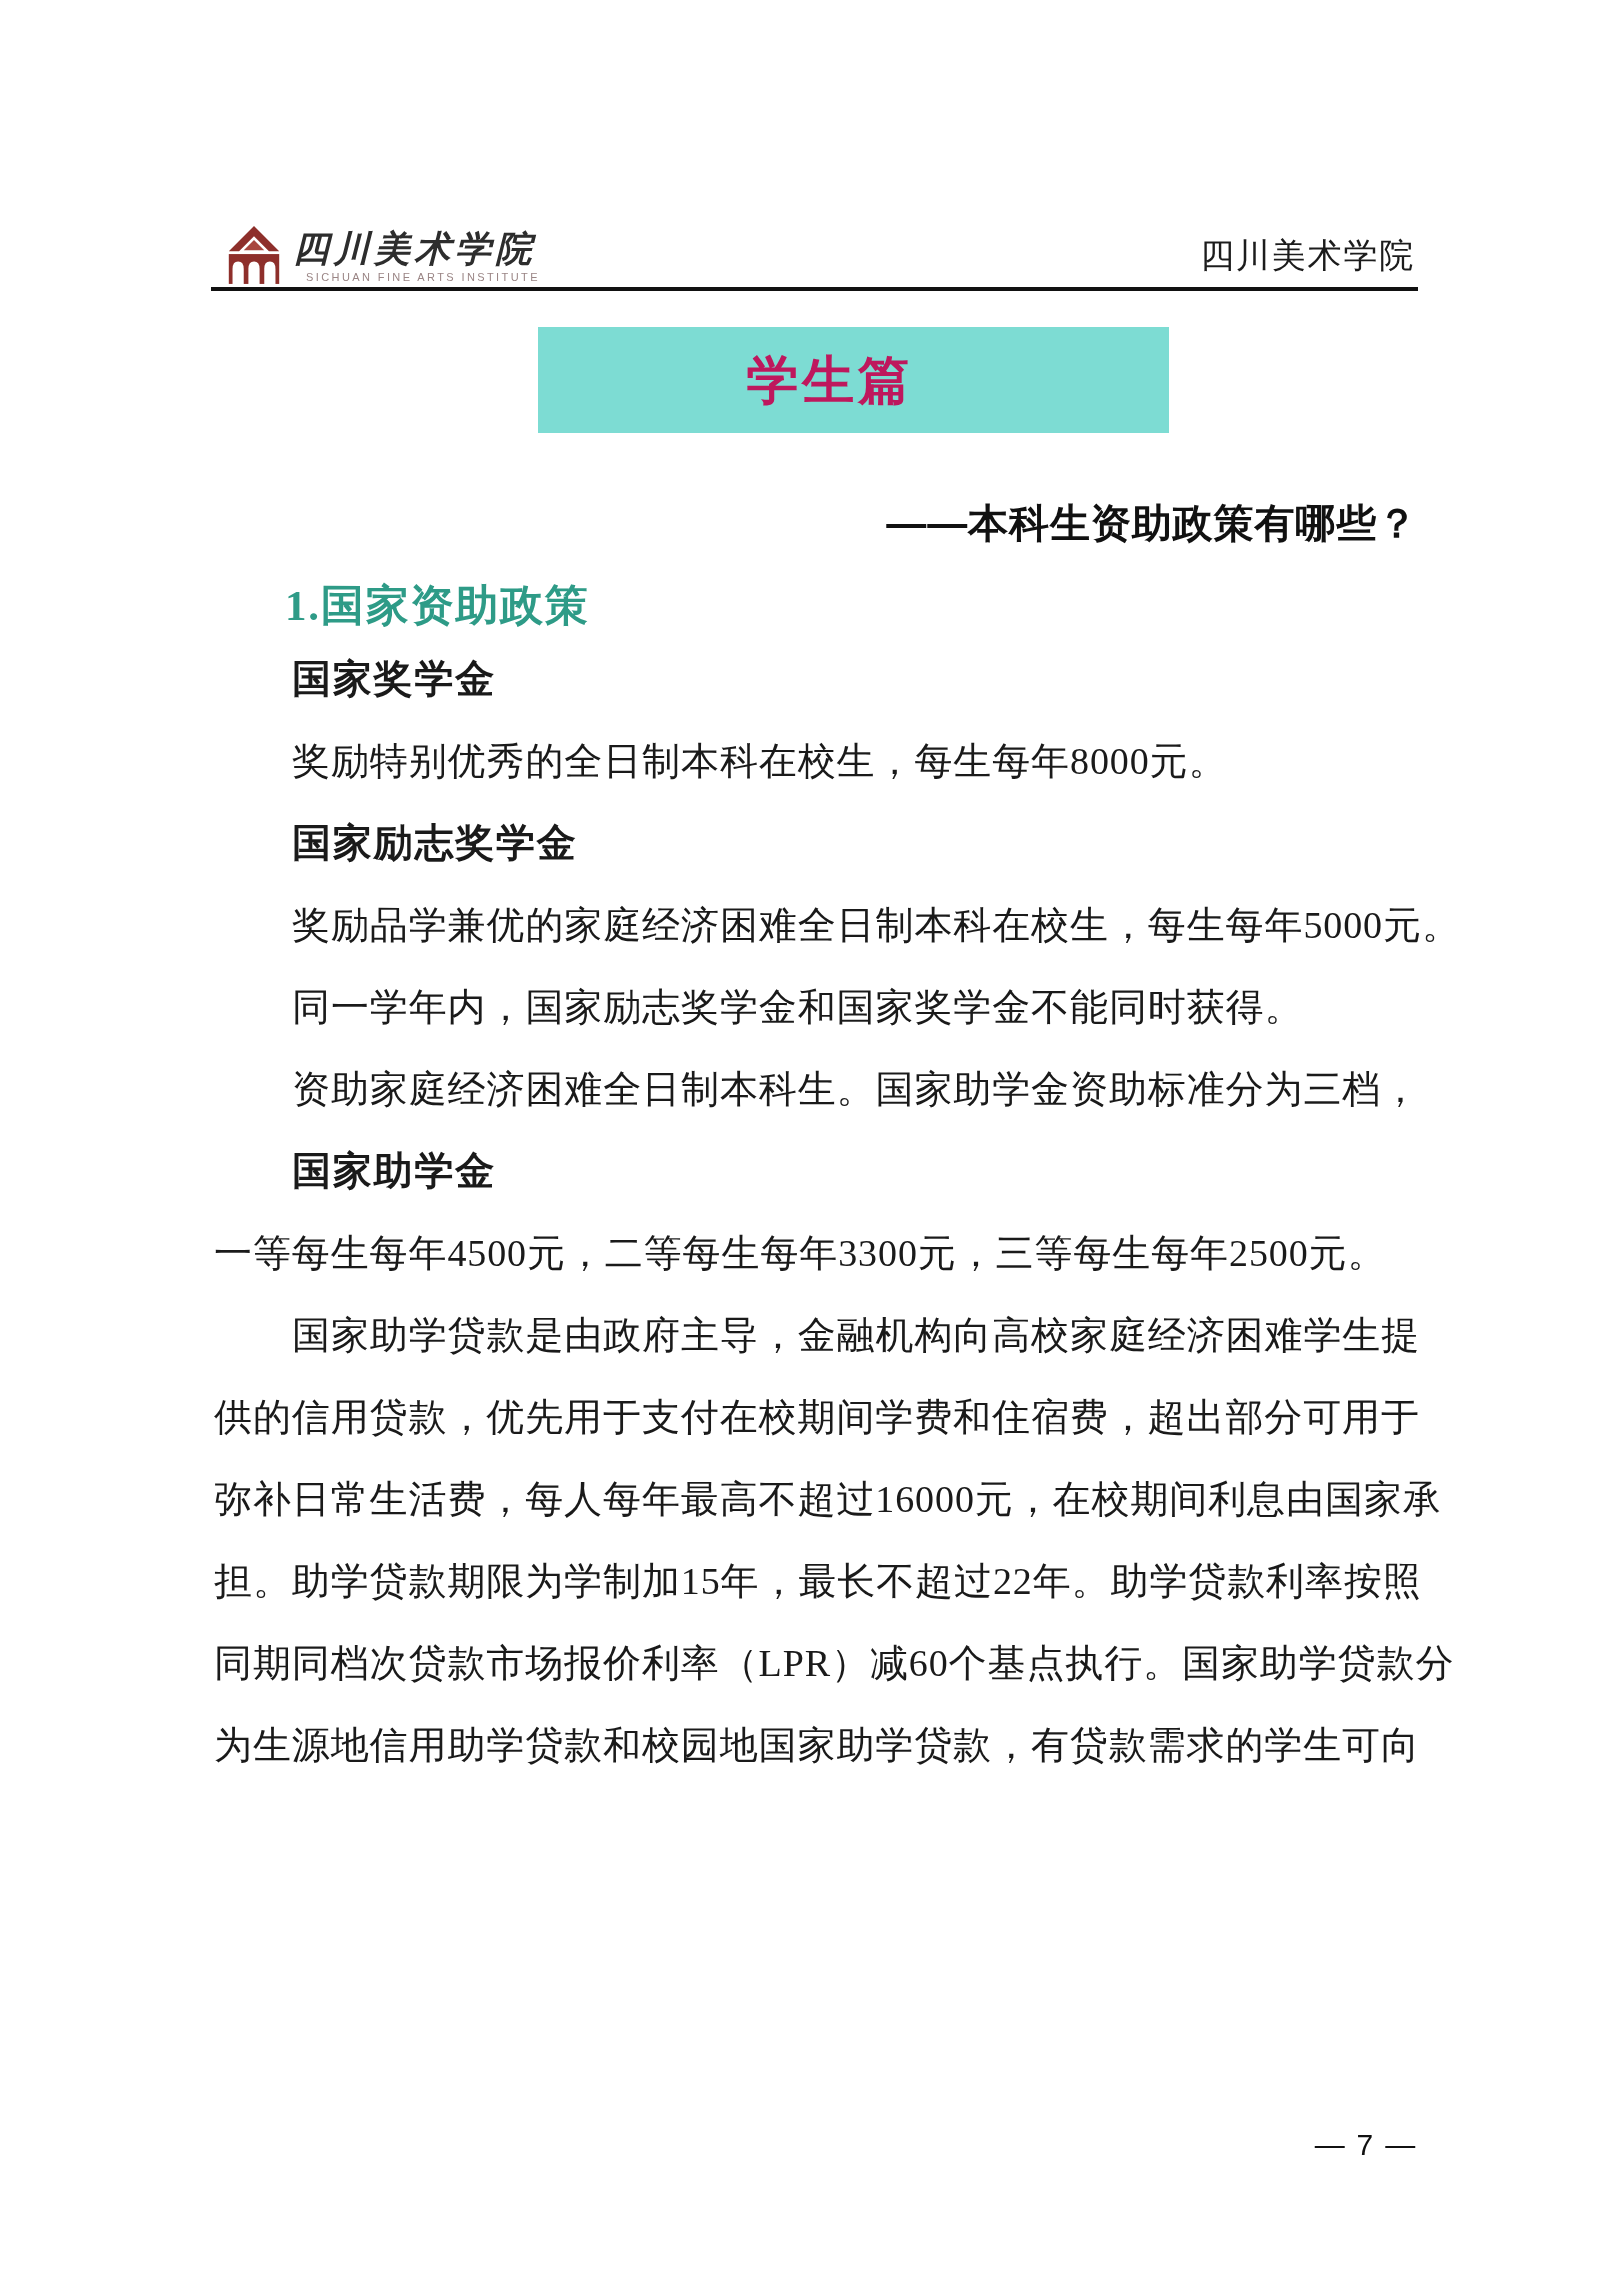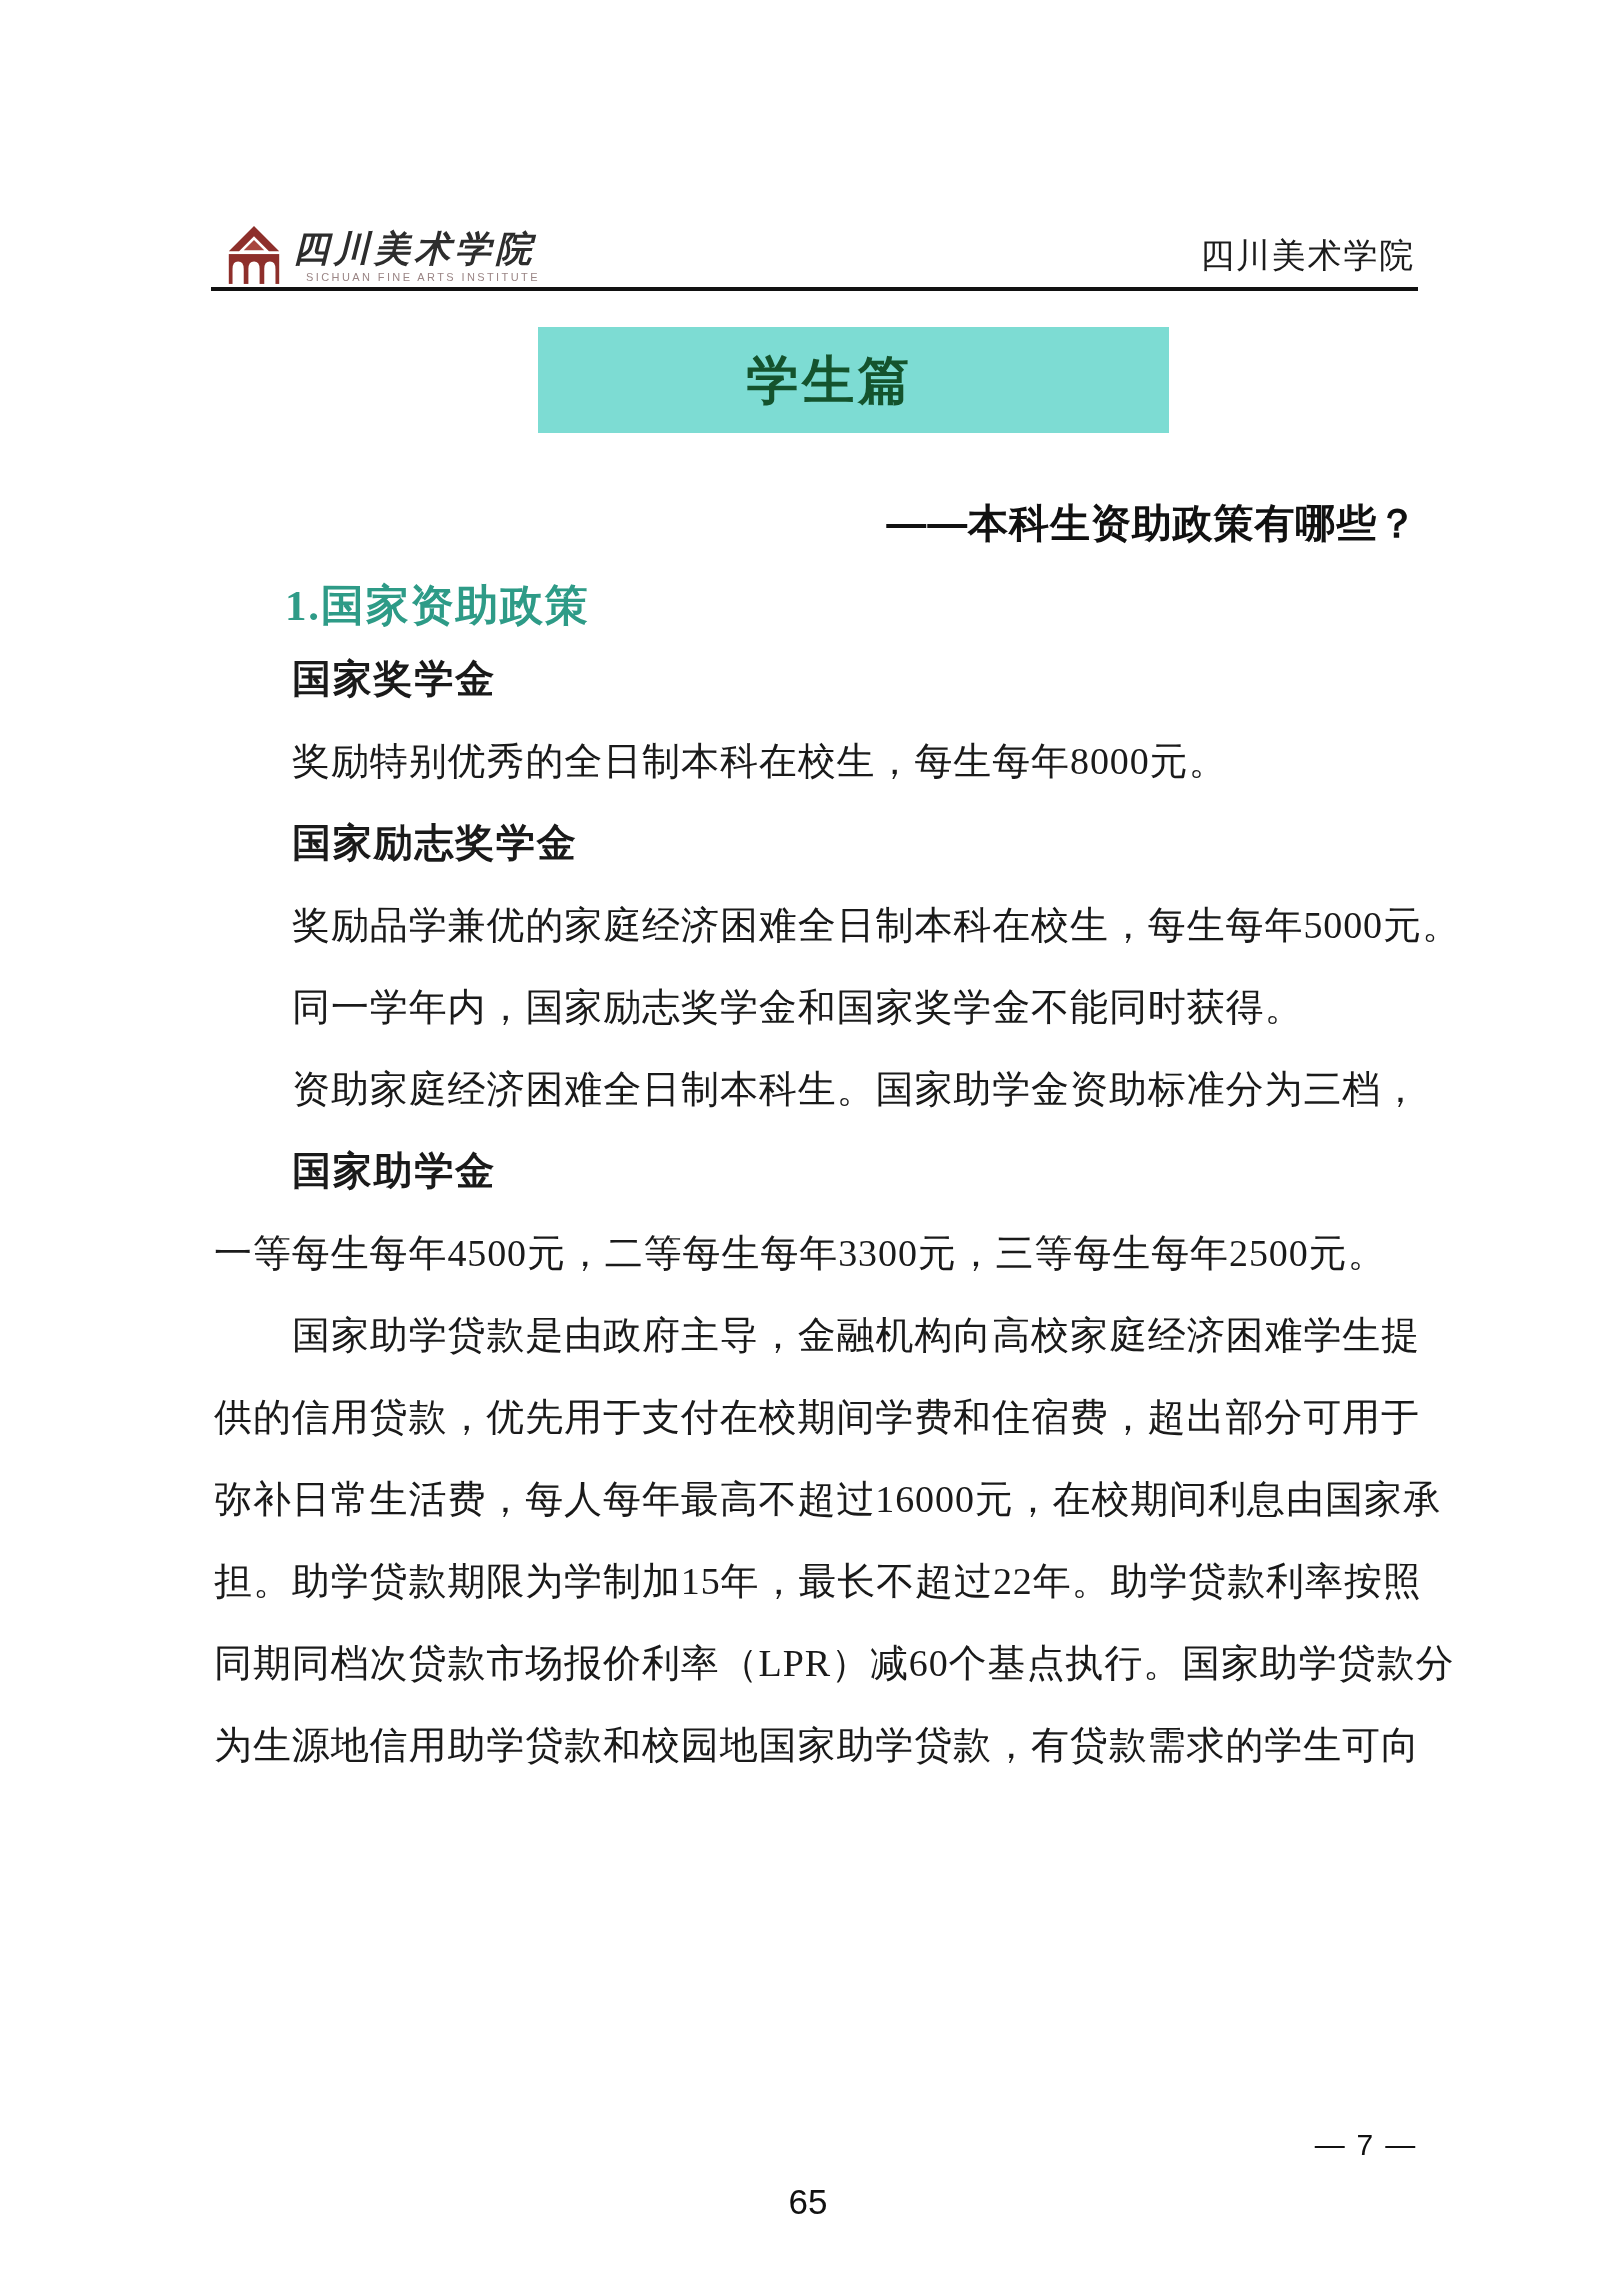--- a/index.html
+++ b/index.html
@@ -78,21 +78,21 @@
   }
   .banner-title {
     display: block;
     height: 108px;
     line-height: 106px;
     text-align: center;
     padding-right: 47px;
     font-size: 52px;
     font-weight: 700;
     letter-spacing: 3.6px;
-    color: #14532d;
+    color: #be185d;
     font-family: "Liberation Sans", sans-serif;
   }
 
   
   .intro-heading {
     position: absolute;
     right: 198px;
     top: 496px;
     font-size: 40px;
     font-weight: 700;
@@ -202,16 +202,15 @@
       <div class="line flush">一等每生每年4500元，二等每生每年3300元，三等每生每年2500元。</div>
       <div class="line indent">国家助学贷款是由政府主导，金融机构向高校家庭经济困难学生提</div>
       <div class="line flush">供的信用贷款，优先用于支付在校期间学费和住宿费，超出部分可用于</div>
       <div class="line flush">弥补日常生活费，每人每年最高不超过16000元，在校期间利息由国家承</div>
       <div class="line flush">担。助学贷款期限为学制加15年，最长不超过22年。助学贷款利率按照</div>
       <div class="line flush">同期同档次贷款市场报价利率（LPR）减60个基点执行。国家助学贷款分</div>
       <div class="line flush">为生源地信用助学贷款和校园地国家助学贷款，有贷款需求的学生可向</div>
     </div>
 
   <div class="page-marker">— 7 —</div>
-  <div class="page-number">65</div>
 
 </div>
 
 
 </body></html>

